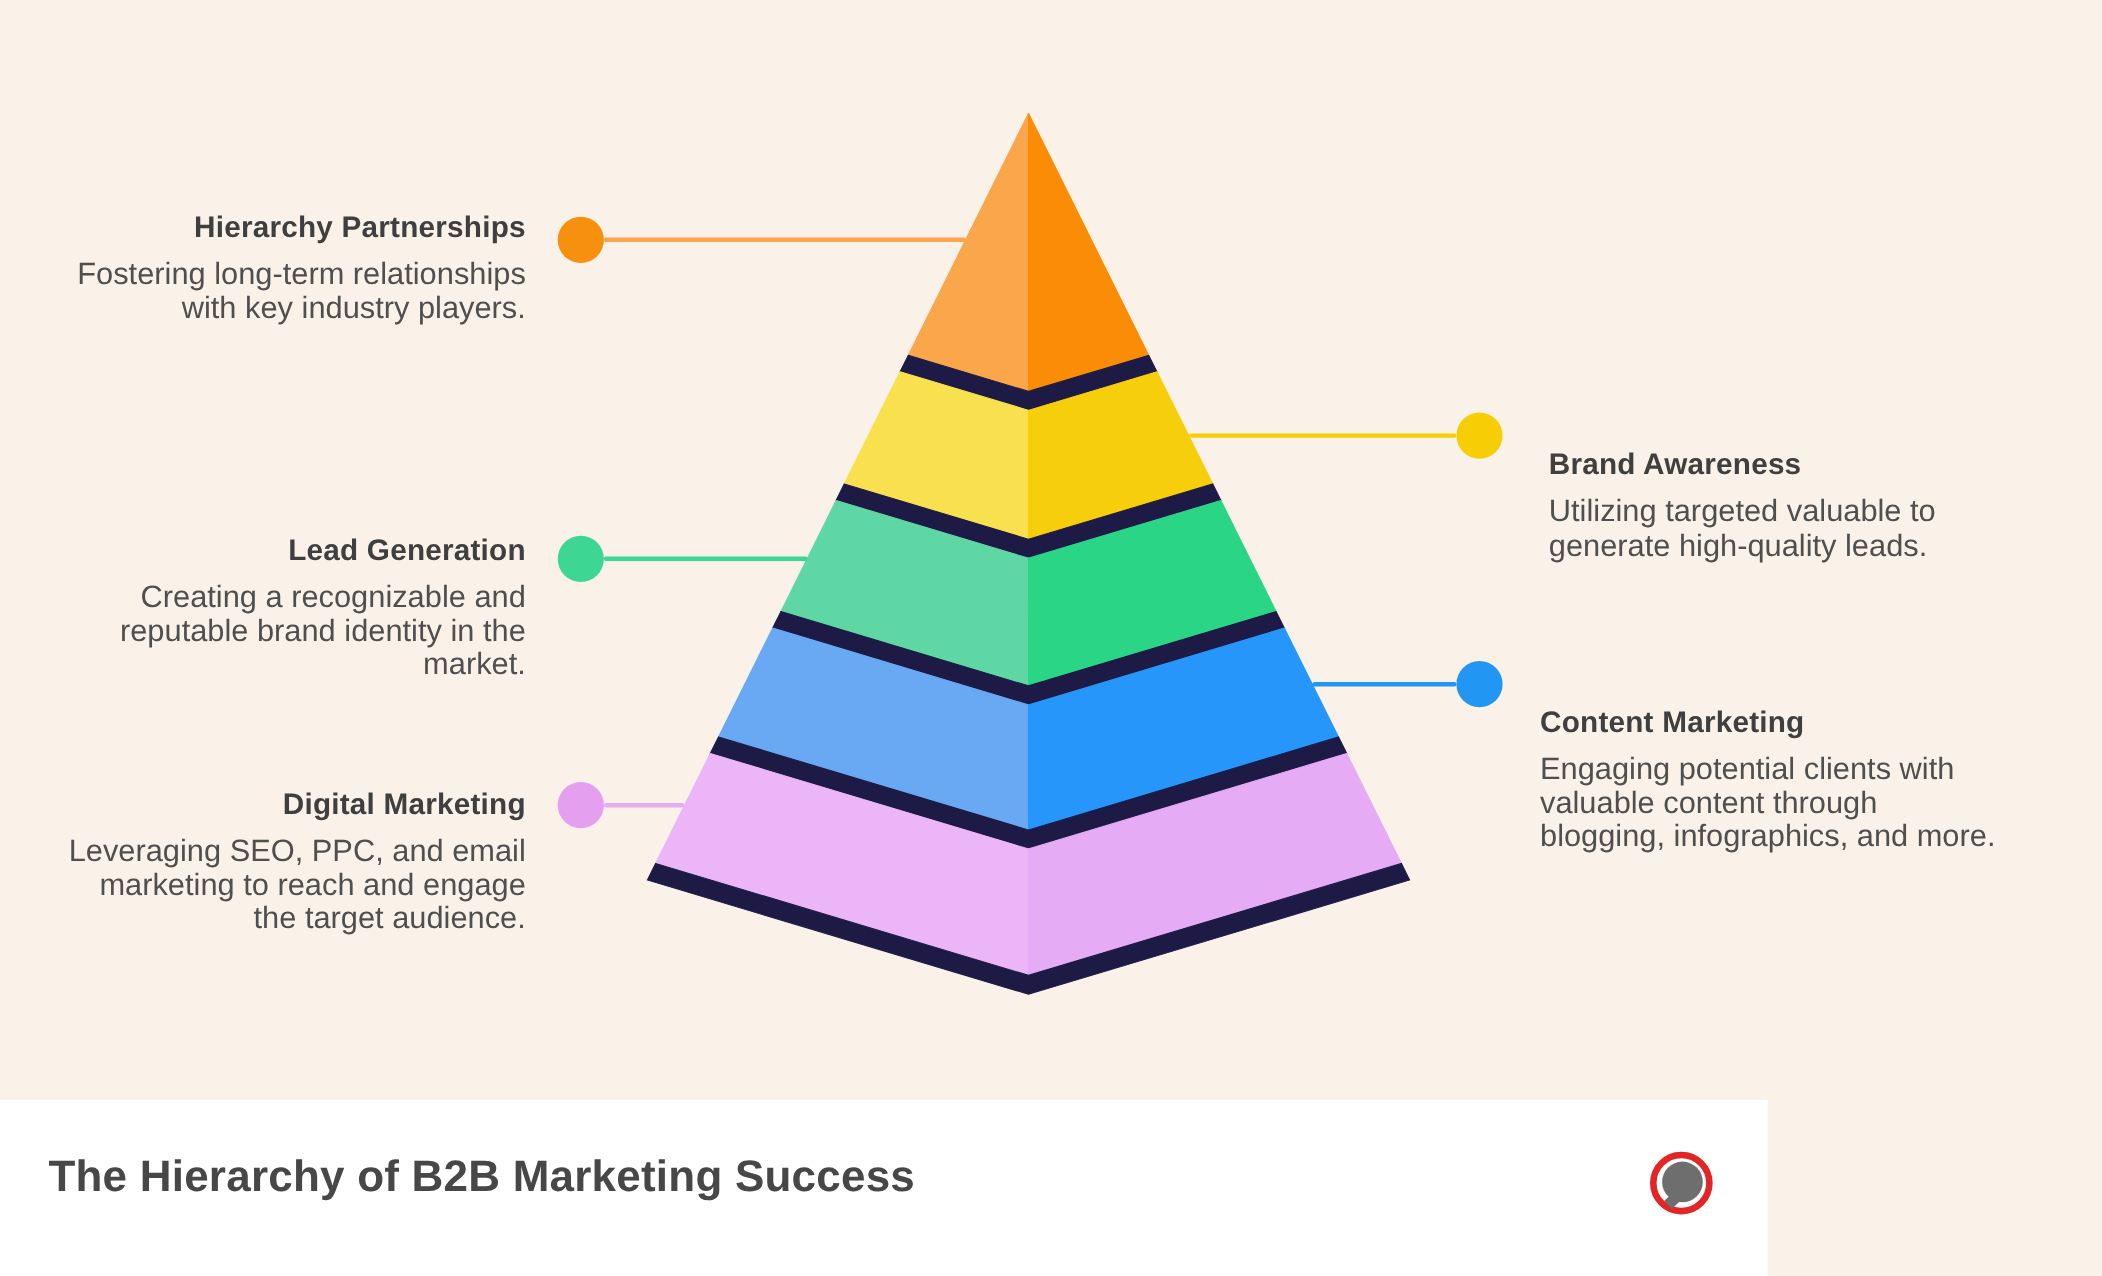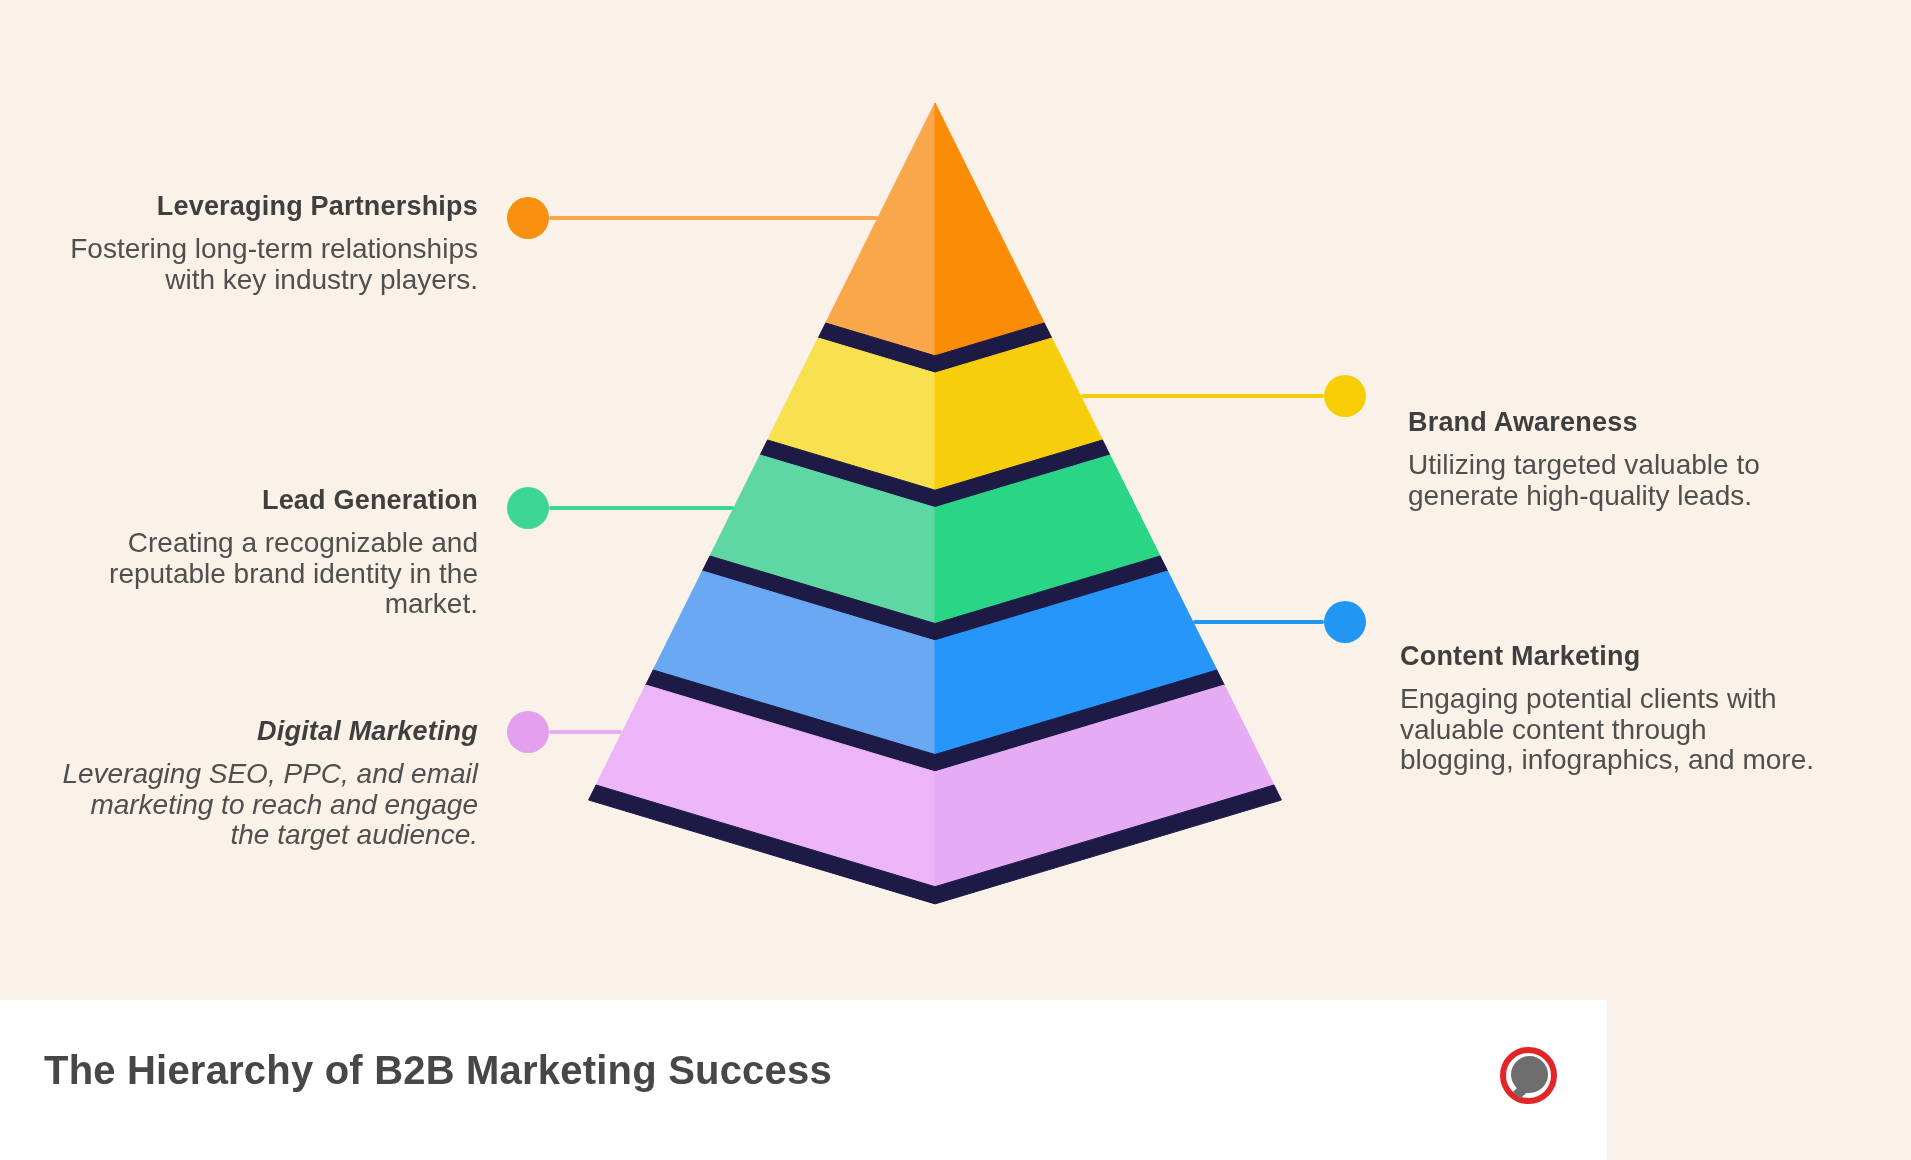--- a/index.html
+++ b/index.html
@@ -24,21 +24,21 @@
     color:var(--heading,#3F3F3F);letter-spacing:.2px;
   }
   .co-desc{
     margin:11px 0 0 0;font-size:28px;line-height:30.5px;
     color:var(--body,#4F4F4F);white-space:pre-line;
   }
   .co0{right:1433px;top:189px;}
   .co1{left:1408px;top:369px;margin-top:36px;}
   .co2{right:1433px;top:483px;}
   .co3{left:1400px;top:608px;margin-top:31px;}
-  .co4{right:1433px;top:714px;font-style:italic;}
+  .co4{right:1433px;top:714px;}
   
   .dot{position:absolute;width:42px;height:42px;border-radius:50%;}
   .d0{left:507px;top:197px;}
   .d1{left:1324px;top:375px;}
   .d2{left:507px;top:487px;}
   .d3{left:1324px;top:601px;}
   .d4{left:507px;top:711px;}
   .lead{position:absolute;height:4px;border-radius:2px;}
   .l0{left:549px;top:216px;width:329px;}
   .l1{left:1081px;top:394px;width:243px;}
@@ -89,21 +89,21 @@
       <polygon points="709.9,556.0 935.0,623.5 1160.1,556.0 1167.6,571.0 935.0,640.8 702.4,571.0" fill="#1D1B46" stroke="#1D1B46" stroke-width="1"></polygon>
       <polygon points="702.4,571.0 935.0,640.8 935.0,754.5 653.2,670.0" fill="#69A8F2" stroke="#69A8F2" stroke-width="1"></polygon>
       <polygon points="1167.6,571.0 935.0,640.8 935.0,754.5 1216.8,670.0" fill="#2696FA" stroke="#2696FA" stroke-width="1"></polygon>
       <polygon points="653.2,670.0 935.0,754.5 1216.8,670.0 1224.3,685.0 935.0,771.8 645.7,685.0" fill="#1D1B46" stroke="#1D1B46" stroke-width="1"></polygon>
       <polygon points="645.7,685.0 935.0,771.8 935.0,886.7 596.0,785.0" fill="#EBB5F8" stroke="#EBB5F8" stroke-width="1"></polygon>
       <polygon points="1224.3,685.0 935.0,771.8 935.0,886.7 1274.0,785.0" fill="#E5ACF5" stroke="#E5ACF5" stroke-width="1"></polygon>
       <polygon points="596.0,785.0 935.0,886.7 1274.0,785.0 1281.4,800.0 935.0,903.9 588.6,800.0" fill="#1D1B46" stroke="#1D1B46" stroke-width="1"></polygon>
     </svg>
 
   <div class="callout left co0">
-    <h2 class="co-title">Leveraging Partnerships</h2>
+    <h2 class="co-title">Hierarchy Partnerships</h2>
     <p class="co-desc">Fostering long-term relationships
 with key industry players.</p>
   </div>
   <div class="callout right co1">
     <h2 class="co-title">Brand Awareness</h2>
     <p class="co-desc">Utilizing targeted valuable to
 generate high-quality leads.</p>
   </div>
   <div class="callout left co2">
     <h2 class="co-title">Lead Generation</h2>

